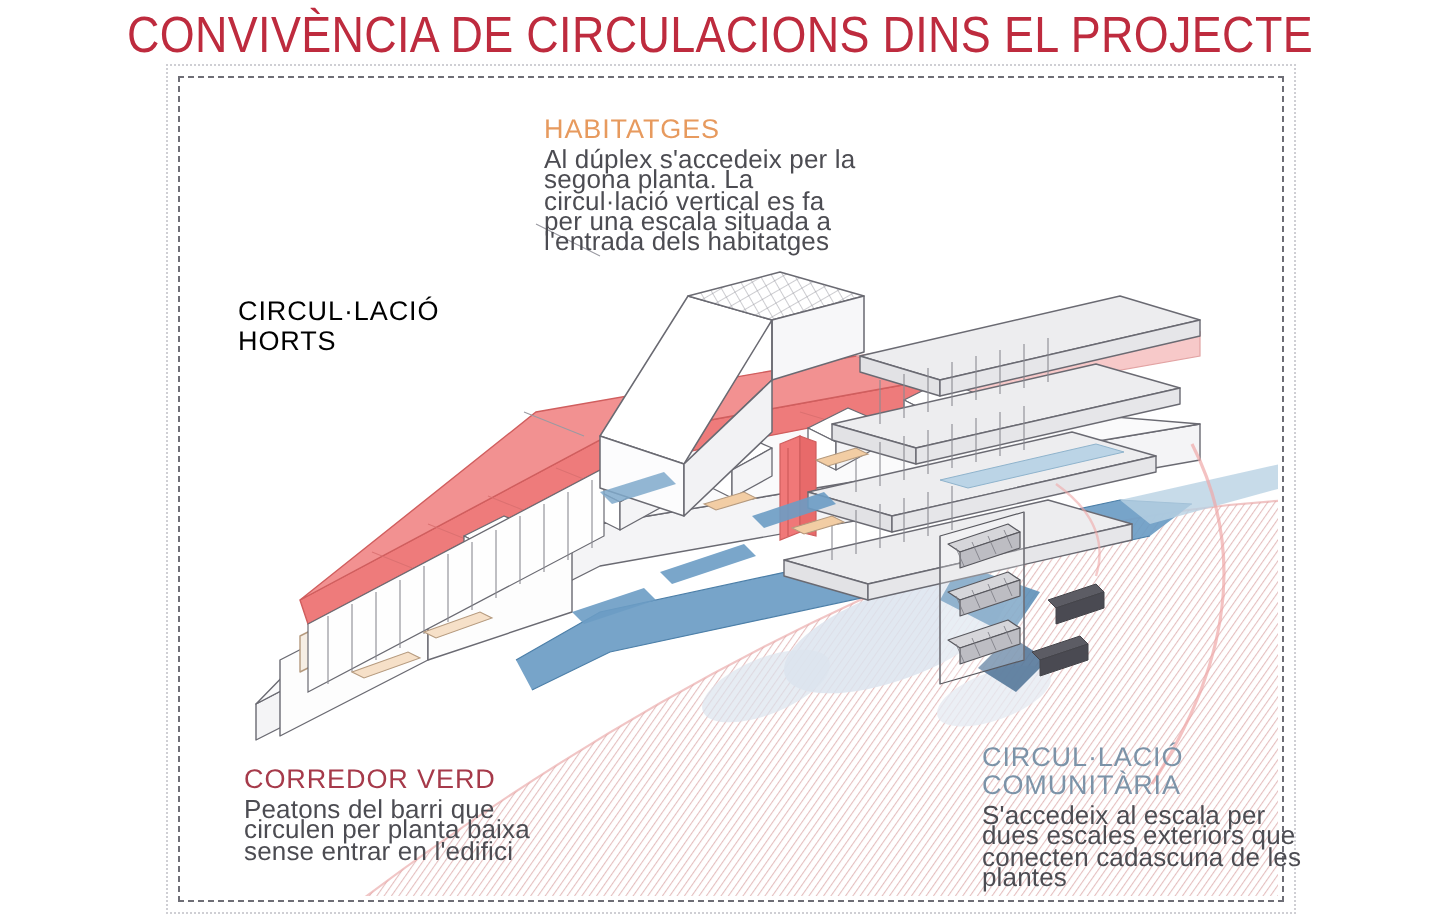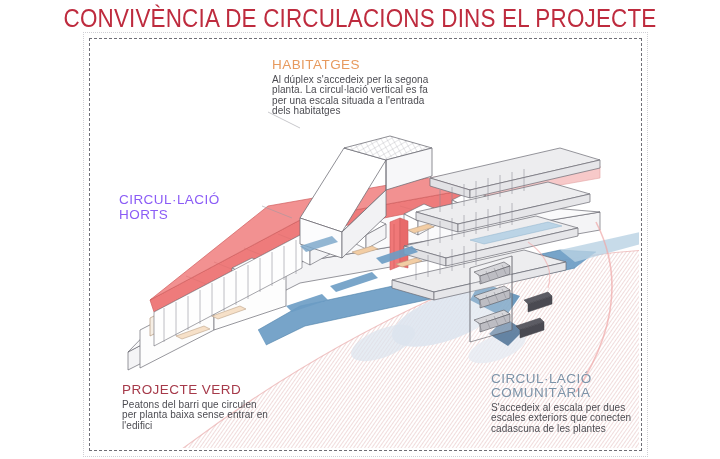--- a/index.html
+++ b/index.html
@@ -28,28 +28,28 @@
   }
 
   
   .ann{position:absolute;}
   .ann h3{
     margin:0 0 3px 0;font-weight:400;
     font-family:"Liberation Sans Narrow","Liberation Sans",sans-serif;
     font-size:13.5px;letter-spacing:.45px;line-height:15px;
   }
   .ann p{
-    margin:0;font-size:10px;line-height:10.3px;color:#4c4c52;
+    margin:0;font-size:13px;line-height:10.3px;color:#4c4c52;
     font-family:"Liberation Sans Narrow","Liberation Sans",sans-serif;
     letter-spacing:.08px;
   }
   #ann-habitatges{left:272px;top:57px;width:160px;}
   #ann-habitatges h3{color:#E79A5E;}
   #ann-horts{left:119px;top:148px;width:140px;}
-  #ann-horts h3{color:#8b5cf6;margin-top:44px;}
+  #ann-horts h3{color:#000000;}
   #ann-corredor{left:122px;top:382px;width:150px;}
   #ann-corredor h3{color:#A63A4A;}
   #ann-comunitaria{left:491px;top:372px;width:160px;}
   #ann-comunitaria h3{color:#7C93A8;line-height:14px;}
 
   
   #drawing{position:absolute;left:0;top:0;width:720px;height:459px;}
 </style>
 </head>
 <body>
@@ -298,21 +298,21 @@
   <div class="ann" id="ann-habitatges">
     <h3>HABITATGES</h3>
     <p>Al dúplex s'accedeix per la segona planta. La circul·lació vertical es fa per una escala situada a l'entrada dels habitatges</p>
   </div>
 
   <div class="ann" id="ann-horts">
     <h3>CIRCUL·LACIÓ HORTS</h3>
   </div>
 
   <div class="ann" id="ann-corredor">
-    <h3>PROJECTE VERD</h3>
+    <h3>CORREDOR VERD</h3>
     <p>Peatons del barri que circulen per planta baixa sense entrar en l'edifici</p>
   </div>
 
   <div class="ann" id="ann-comunitaria">
     <h3>CIRCUL·LACIÓ COMUNITÀRIA</h3>
     <p>S'accedeix al escala per dues escales exteriors que conecten cadascuna de les plantes</p>
   </div>
 
 </div>
 

